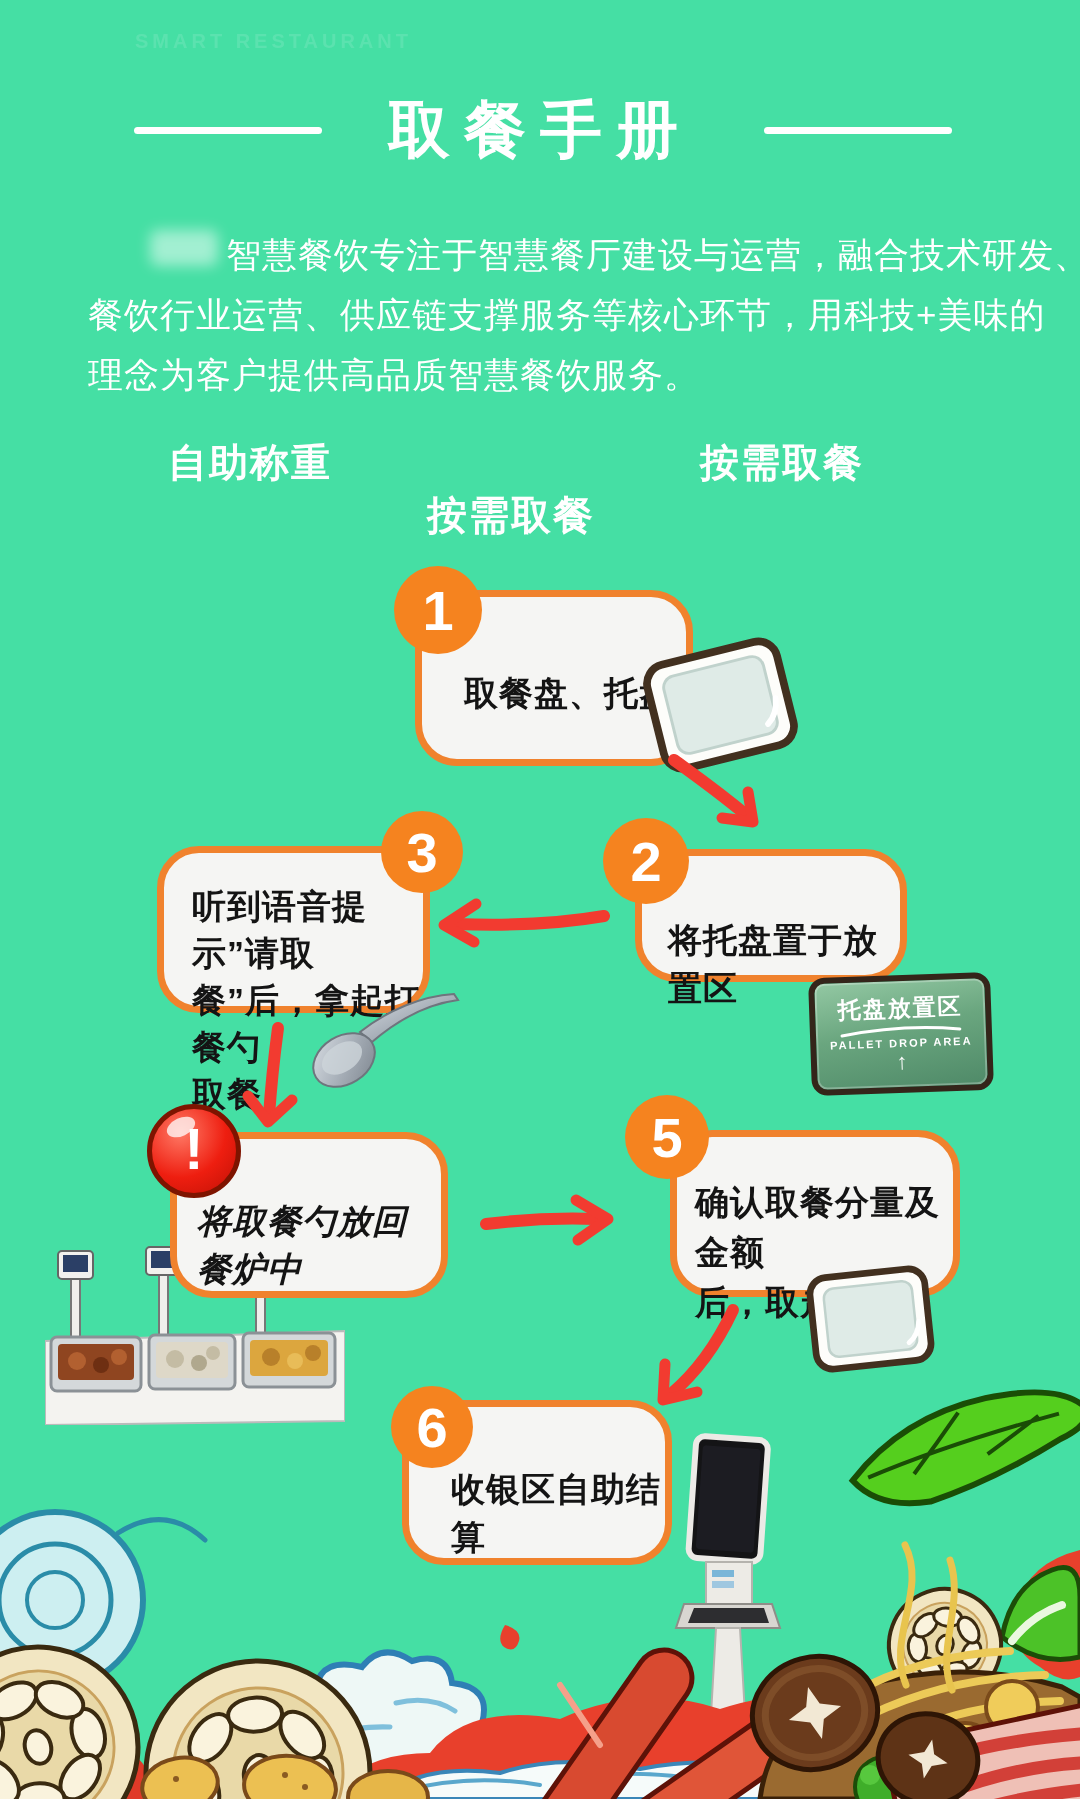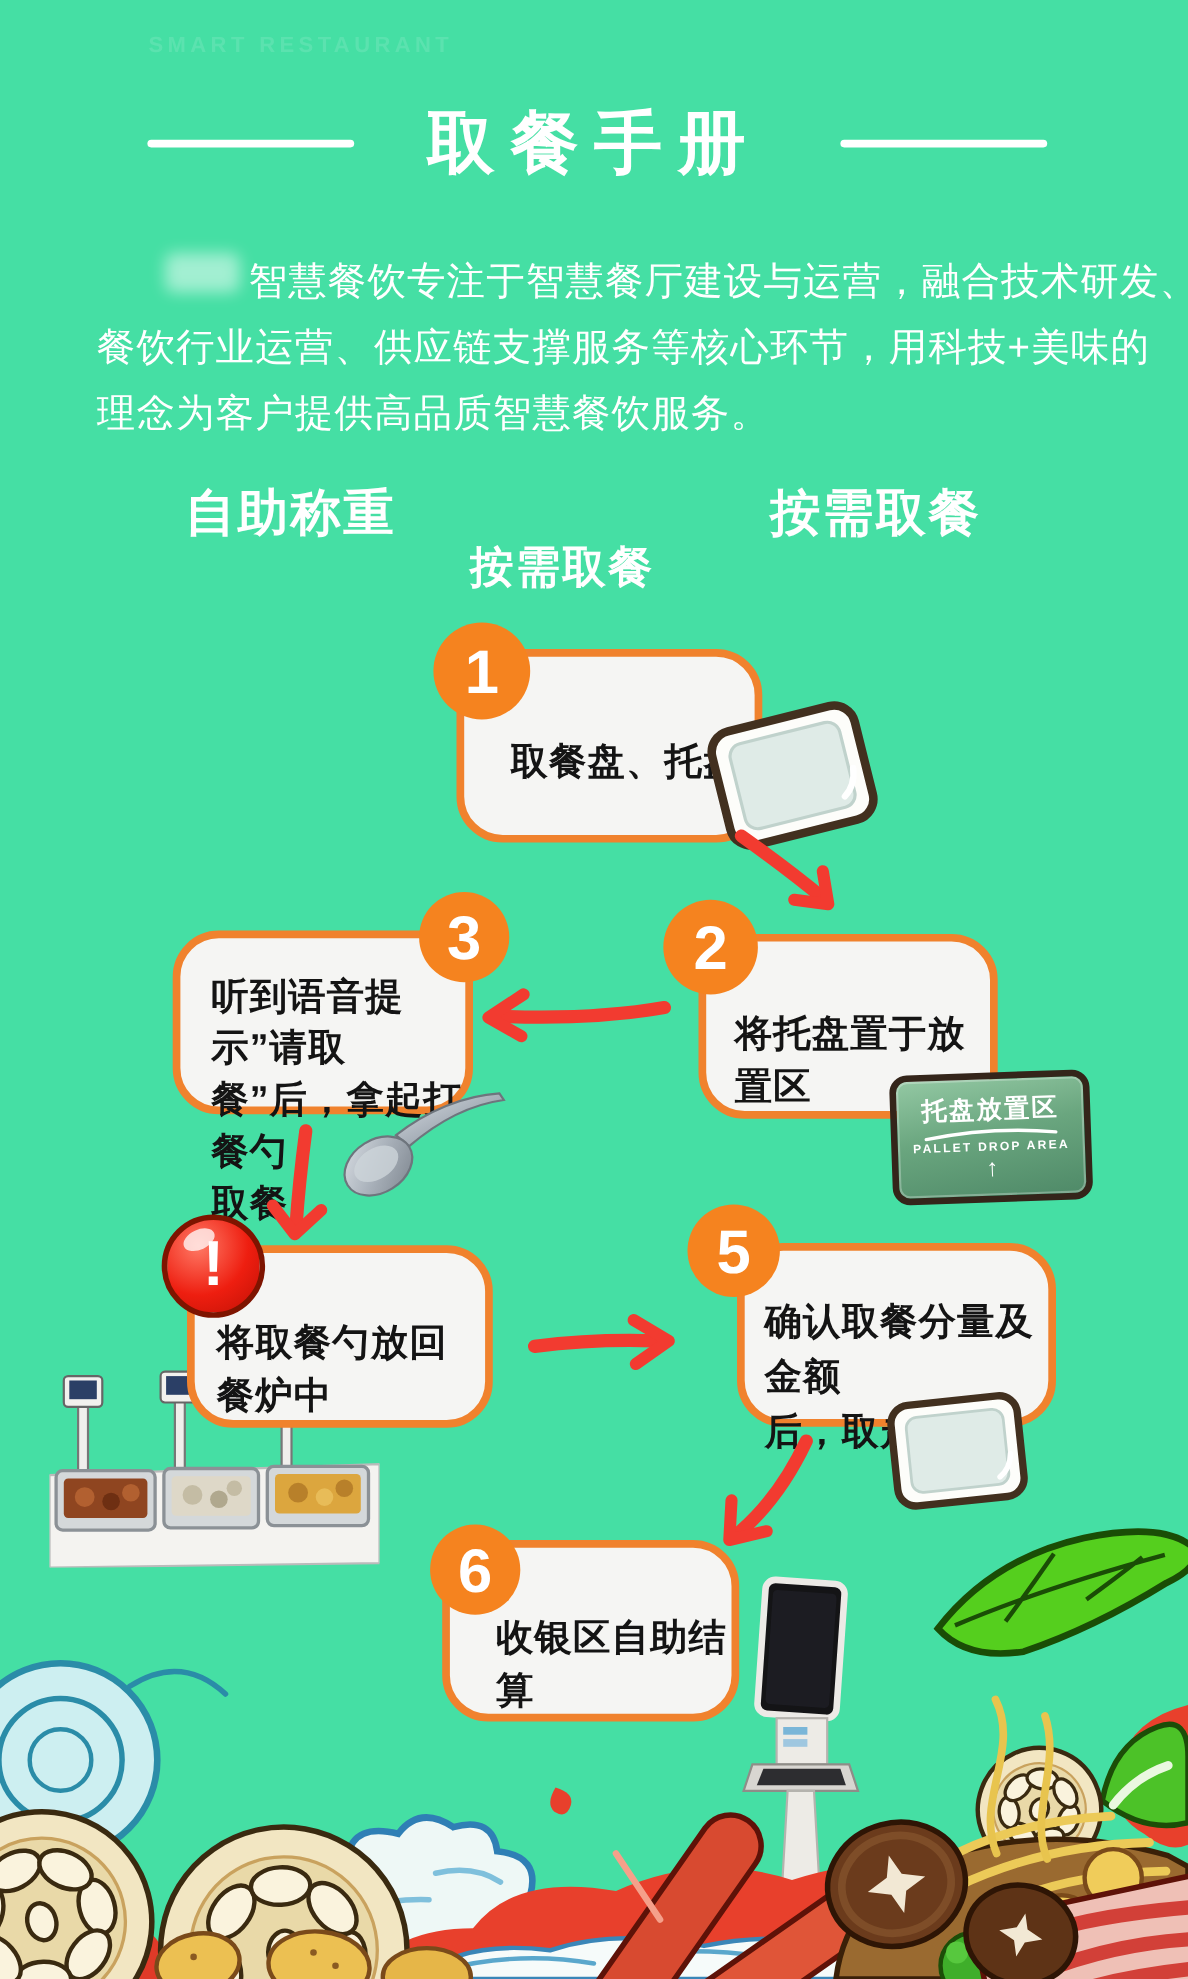--- a/index.html
+++ b/index.html
@@ -14,21 +14,21 @@
   .title{position:absolute;left:0;right:0;top:88px;text-align:center;
     color:#ffffff;font-size:62px;font-weight:700;letter-spacing:14px;}
   .dash{position:absolute;top:127px;height:7px;background:#ffffff;border-radius:4px;width:188px;}
   .dash-left{left:134px;}
   .dash-right{left:764px;}
   
   .intro-line{position:absolute;color:#ffffff;font-size:35px;font-weight:400;letter-spacing:1px;white-space:nowrap;}
   .blur-logo{position:absolute;left:150px;top:230px;width:68px;height:36px;border-radius:8px;
     background:rgba(255,255,255,.5);filter:blur(7px);}
   
-  .kw{position:absolute;color:#ffffff;font-weight:700;font-size:46px;letter-spacing:2px;white-space:nowrap;}
+  .kw{position:absolute;color:#ffffff;font-weight:700;font-size:39px;letter-spacing:2px;white-space:nowrap;}
   .kw-center{font-size:40px;}
   
   .box{position:absolute;background:#f5f5f3;border:7px solid #f0822d;border-radius:42px;z-index:3;box-sizing:border-box;}
   .box-text{position:absolute;color:#141414;font-weight:700;font-size:34px;line-height:48px;
     white-space:pre-line;letter-spacing:1px;}
   .step-num{position:absolute;background:#f5831f;border-radius:50%;color:#ffffff;z-index:5;
     display:flex;align-items:center;justify-content:center;font-size:56px;font-weight:700;}
   
   .arrow{position:absolute;z-index:4;}
   .arrow path, .arrow polyline{fill:none;stroke:#f23b30;stroke-linecap:round;stroke-linejoin:round;}
@@ -78,21 +78,21 @@
     <rect x="6" y="6" width="138" height="110" rx="20" fill="#fdfdfa" stroke="#42301f" stroke-width="8"></rect>
     <rect x="22" y="20" width="106" height="82" rx="12" fill="#dfebe7" stroke="#c0d2cc" stroke-width="3"></rect>
     <path d="M118,92 Q130,84 132,68" stroke="#ffffff" stroke-width="6" fill="none" stroke-linecap="round"></path>
   </svg>
 
   <svg class="arrow" style="left:660px;top:752px;width:120px;height:100px;" viewBox="0 0 120 100">
     <path d="M14,8 C42,28 66,46 90,66" stroke-width="12"></path>
     <polyline points="62,66 93,70 88,40" stroke-width="11"></polyline>
   </svg>
 
-  <div class="box" style="left:635px;top:849px;width:272px;height:168px;">
+  <div class="box" style="left:635px;top:849px;width:272px;height:133px;">
     <div class="box-text" style="left:26px;top:60px;">将托盘置于放置区</div>
   </div>
   <div class="step-num" style="left:603px;top:818px;width:86px;height:86px;">2</div>
 
   <svg class="arrow" style="left:428px;top:892px;width:185px;height:60px;" viewBox="0 0 185 60">
     <path d="M176,24 C130,32 80,34 28,32" stroke-width="12"></path>
     <polyline points="48,12 16,33 46,50" stroke-width="11"></polyline>
   </svg>
 
   <div class="sign">
@@ -127,21 +127,21 @@
   <svg class="arrow" style="left:238px;top:1020px;width:70px;height:112px;" viewBox="0 0 70 112">
     <path d="M40,8 C36,38 33,66 31,96" stroke-width="12"></path>
     <polyline points="10,76 30,102 54,80" stroke-width="11"></polyline>
   </svg>
 
   <div class="warning">
     <span class="glare"></span>
     <span class="mark">!</span>
   </div>
 
-  <div class="box" style="left:170px;top:1132px;width:278px;height:166px;">
+  <div class="box" style="left:170px;top:1132px;width:278px;height:166px;font-style:italic;">
     <div class="box-text" style="left:20px;top:58px;">将取餐勺放回餐炉中</div>
   </div>
 
   <svg class="arrow" style="left:478px;top:1192px;width:140px;height:62px;" viewBox="0 0 140 62">
     <path d="M8,32 C48,27 88,26 118,27" stroke-width="12"></path>
     <polyline points="98,8 130,27 100,48" stroke-width="11"></polyline>
   </svg>
 
   <div class="box" style="left:645px;top:1130px;width:290px;height:167px;margin-left:25px;">
     <div class="box-text" style="left:18px;top:40px;line-height:50px;">确认取餐分量及金额

